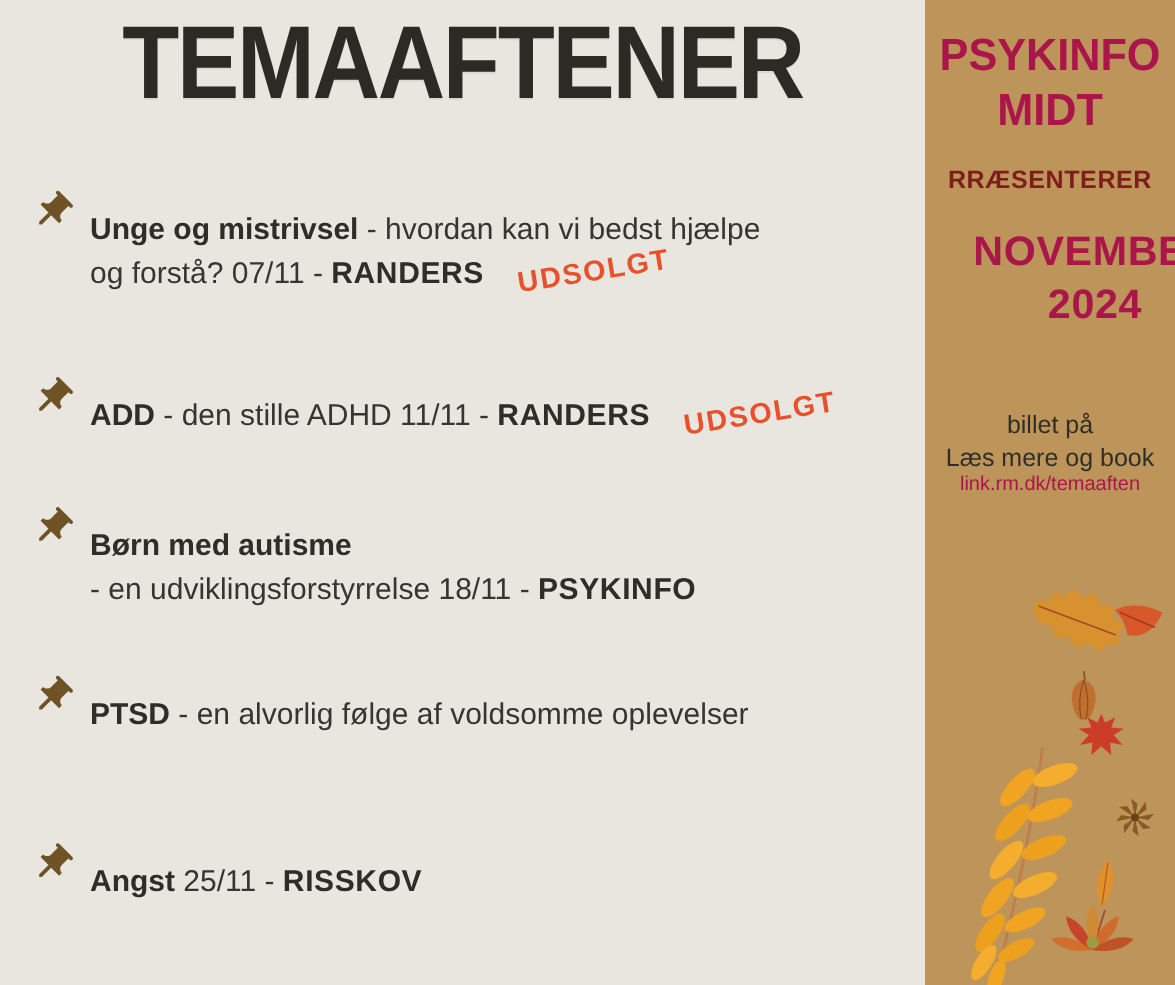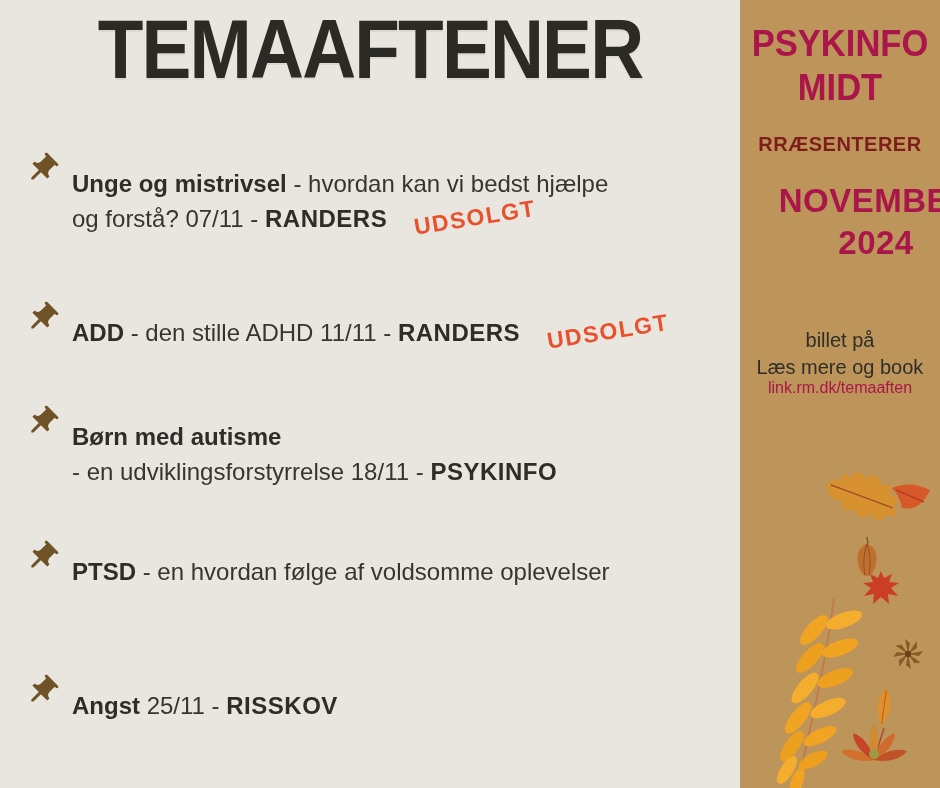--- a/index.html
+++ b/index.html
@@ -96,21 +96,21 @@
     </div>
   </div>
 
   <div class="event" style="top:538px">
     <span class="pin">
       <svg viewBox="0 0 24 24">
           <path transform="rotate(45 12 12)" fill="#6f5326" d="M16 9V4h1c.55 0 1-.45 1-1s-.45-1-1-1H7c-.55 0-1 .45-1 1s.45 1 1 1h1v5c0 1.66-1.34 3-3 3v2h5.97v7l1 1 1-1v-7H19v-2c-1.66 0-3-1.34-3-3z"></path>
         </svg>
     </span>
     <div class="etext">
-      <div><b>PTSD</b><span> - en hvordan følge af voldsomme oplevelser</span></div>
+      <div><b>PTSD</b><span> - en alvorlig følge af voldsomme oplevelser</span></div>
     </div>
   </div>
 
   <div class="event" style="top:672px">
     <span class="pin">
       <svg viewBox="0 0 24 24">
           <path transform="rotate(45 12 12)" fill="#6f5326" d="M16 9V4h1c.55 0 1-.45 1-1s-.45-1-1-1H7c-.55 0-1 .45-1 1s.45 1 1 1h1v5c0 1.66-1.34 3-3 3v2h5.97v7l1 1 1-1v-7H19v-2c-1.66 0-3-1.34-3-3z"></path>
         </svg>
     </span>
     <div class="etext">

